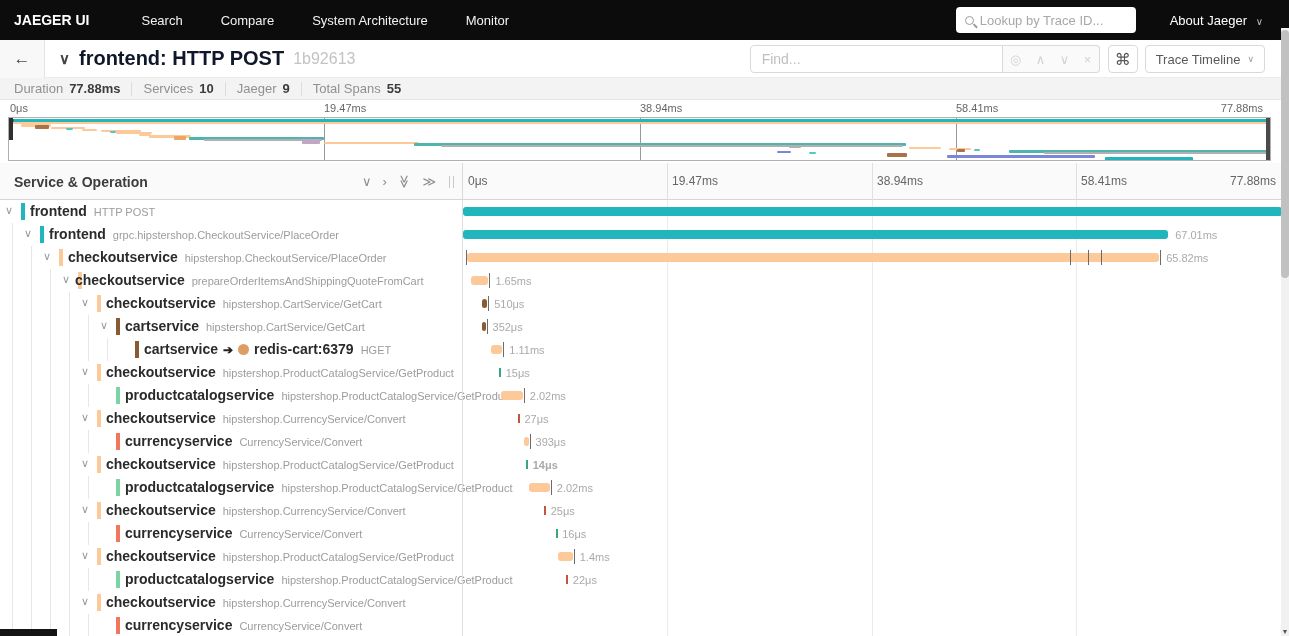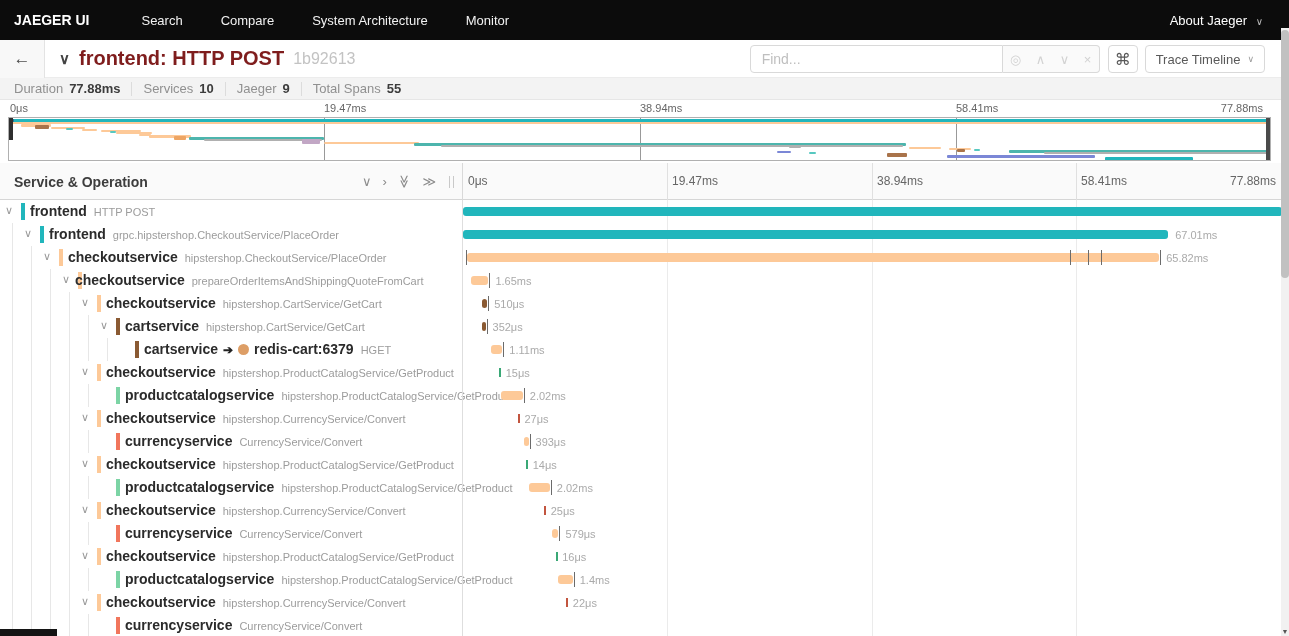--- a/index.html
+++ b/index.html
@@ -23,21 +23,21 @@
   .lookup input::placeholder { color:#a8a8a8; }
   .about { font-size:13px; margin-right:26px; cursor:pointer; white-space:nowrap; }
   .about .chev { font-size:10px; color:#bbb; margin-left:5px; }
 
   
   .thead { position:absolute; left:0; top:40px; width:1281px; height:38px; background:#fff;
            border-bottom:1px solid #ececec; display:flex; align-items:center; }
   .backcell { width:45px; height:38px; background:#f8f8f8; border-right:1px solid #e3e3e3;
               display:flex; align-items:center; justify-content:center; font-size:17px; color:#4d4d4d; cursor:pointer; }
   .tchev { font-size:15px; font-weight:700; color:#434343; margin:0 9px 0 14px; cursor:pointer; }
-  .ttitle { font-size:20px; color:#7f1d1d; font-weight:600; }
+  .ttitle { font-size:20px; color:#0f172a; font-weight:600; }
   .tid { font-size:16px; color:#c3c3c3; margin-left:9px; }
   .thead-right { position:absolute; right:16px; top:5px; height:28px; display:flex; align-items:center; }
   .find { width:253px; height:28px; border:1px solid #d9d9d9; border-radius:4px 0 0 4px;
           padding:0 11px; font-size:14px; color:#444; outline:none; font-family:"Liberation Sans",sans-serif; }
   .find::placeholder { color:#bfbfbf; }
   .findicons { width:97px; height:28px; background:#fafafa; border:1px solid #d9d9d9; border-left:none;
                border-radius:0 4px 4px 0; display:flex; align-items:center; justify-content:space-around;
                color:#d2d2d2; font-size:13px; }
   .findicons span { cursor:default; }
   .kbd-btn { width:30px; height:28px; border:1px solid #d9d9d9; border-radius:4px; background:#fff;
@@ -115,20 +115,24 @@
 
 <div class="app">
 
   <nav class="nav">
     <span class="brand">JAEGER UI</span>
     <span class="nav-link">Search</span>
     <span class="nav-link">Compare</span>
     <span class="nav-link">System Architecture</span>
     <span class="nav-link">Monitor</span>
     <span class="nav-spacer"></span>
+    <div class="lookup">
+      <span class="mag"></span>
+      <input placeholder="Lookup by Trace ID..." style="">
+    </div>
     <span class="about">
       <span>About Jaeger</span>
       <span class="chev">∨</span>
     </span>
   </nav>
 
   <header class="thead">
     <div class="backcell">
       <span>←</span>
     </div>
@@ -464,35 +468,30 @@
             <div class="spanbar thin" style="left: 6.7%; width: 0.2%; background: rgb(194, 85, 63);"></div>
             <span class="blabel" style="left: calc(6.9% + 5px);">27μs</span>
           </div>
           <div class="brow">
             <div class="spanbar" style="left: 7.5%; width: 0.5%; background: rgb(253, 201, 152);"></div>
             <div class="btick" style="left: calc(8% + 1px);"></div>
             <span class="blabel" style="left: calc(8% + 7px);">393μs</span>
           </div>
           <div class="brow">
             <div class="spanbar thin" style="left: 7.7%; width: 0.2%; background: rgb(58, 168, 118);"></div>
-            <span class="blabel" style="left: calc(7.9% + 5px);">14μs</span>
+            <span class="blabel" style="left: calc(7.9% + 5px); font-weight: bold;">14μs</span>
           </div>
           <div class="brow">
             <div class="spanbar" style="left: 8%; width: 2.6%; background: rgb(253, 201, 152);"></div>
             <div class="btick" style="left: calc(10.6% + 1px);"></div>
             <span class="blabel" style="left: calc(10.6% + 7px);">2.02ms</span>
           </div>
           <div class="brow">
             <div class="spanbar thin" style="left: 9.9%; width: 0.2%; background: rgb(194, 85, 63);"></div>
             <span class="blabel" style="left: calc(10.1% + 5px);">25μs</span>
-          </div>
-          <div class="brow">
-            <div class="spanbar" style="left: 10.9%; width: 0.75%; background: rgb(253, 201, 152);"></div>
-            <div class="btick" style="left: calc(11.65% + 1px);"></div>
-            <span class="blabel" style="left: calc(11.65% + 7px);">579μs</span>
           </div>
           <div class="brow">
             <div class="spanbar thin" style="left: 11.3%; width: 0.2%; background: rgb(58, 168, 118);"></div>
             <span class="blabel" style="left: calc(11.5% + 5px);">16μs</span>
           </div>
           <div class="brow">
             <div class="spanbar" style="left: 11.6%; width: 1.8%; background: rgb(253, 201, 152);"></div>
             <div class="btick" style="left: calc(13.4% + 1px);"></div>
             <span class="blabel" style="left: calc(13.4% + 7px);">1.4ms</span>
           </div>

